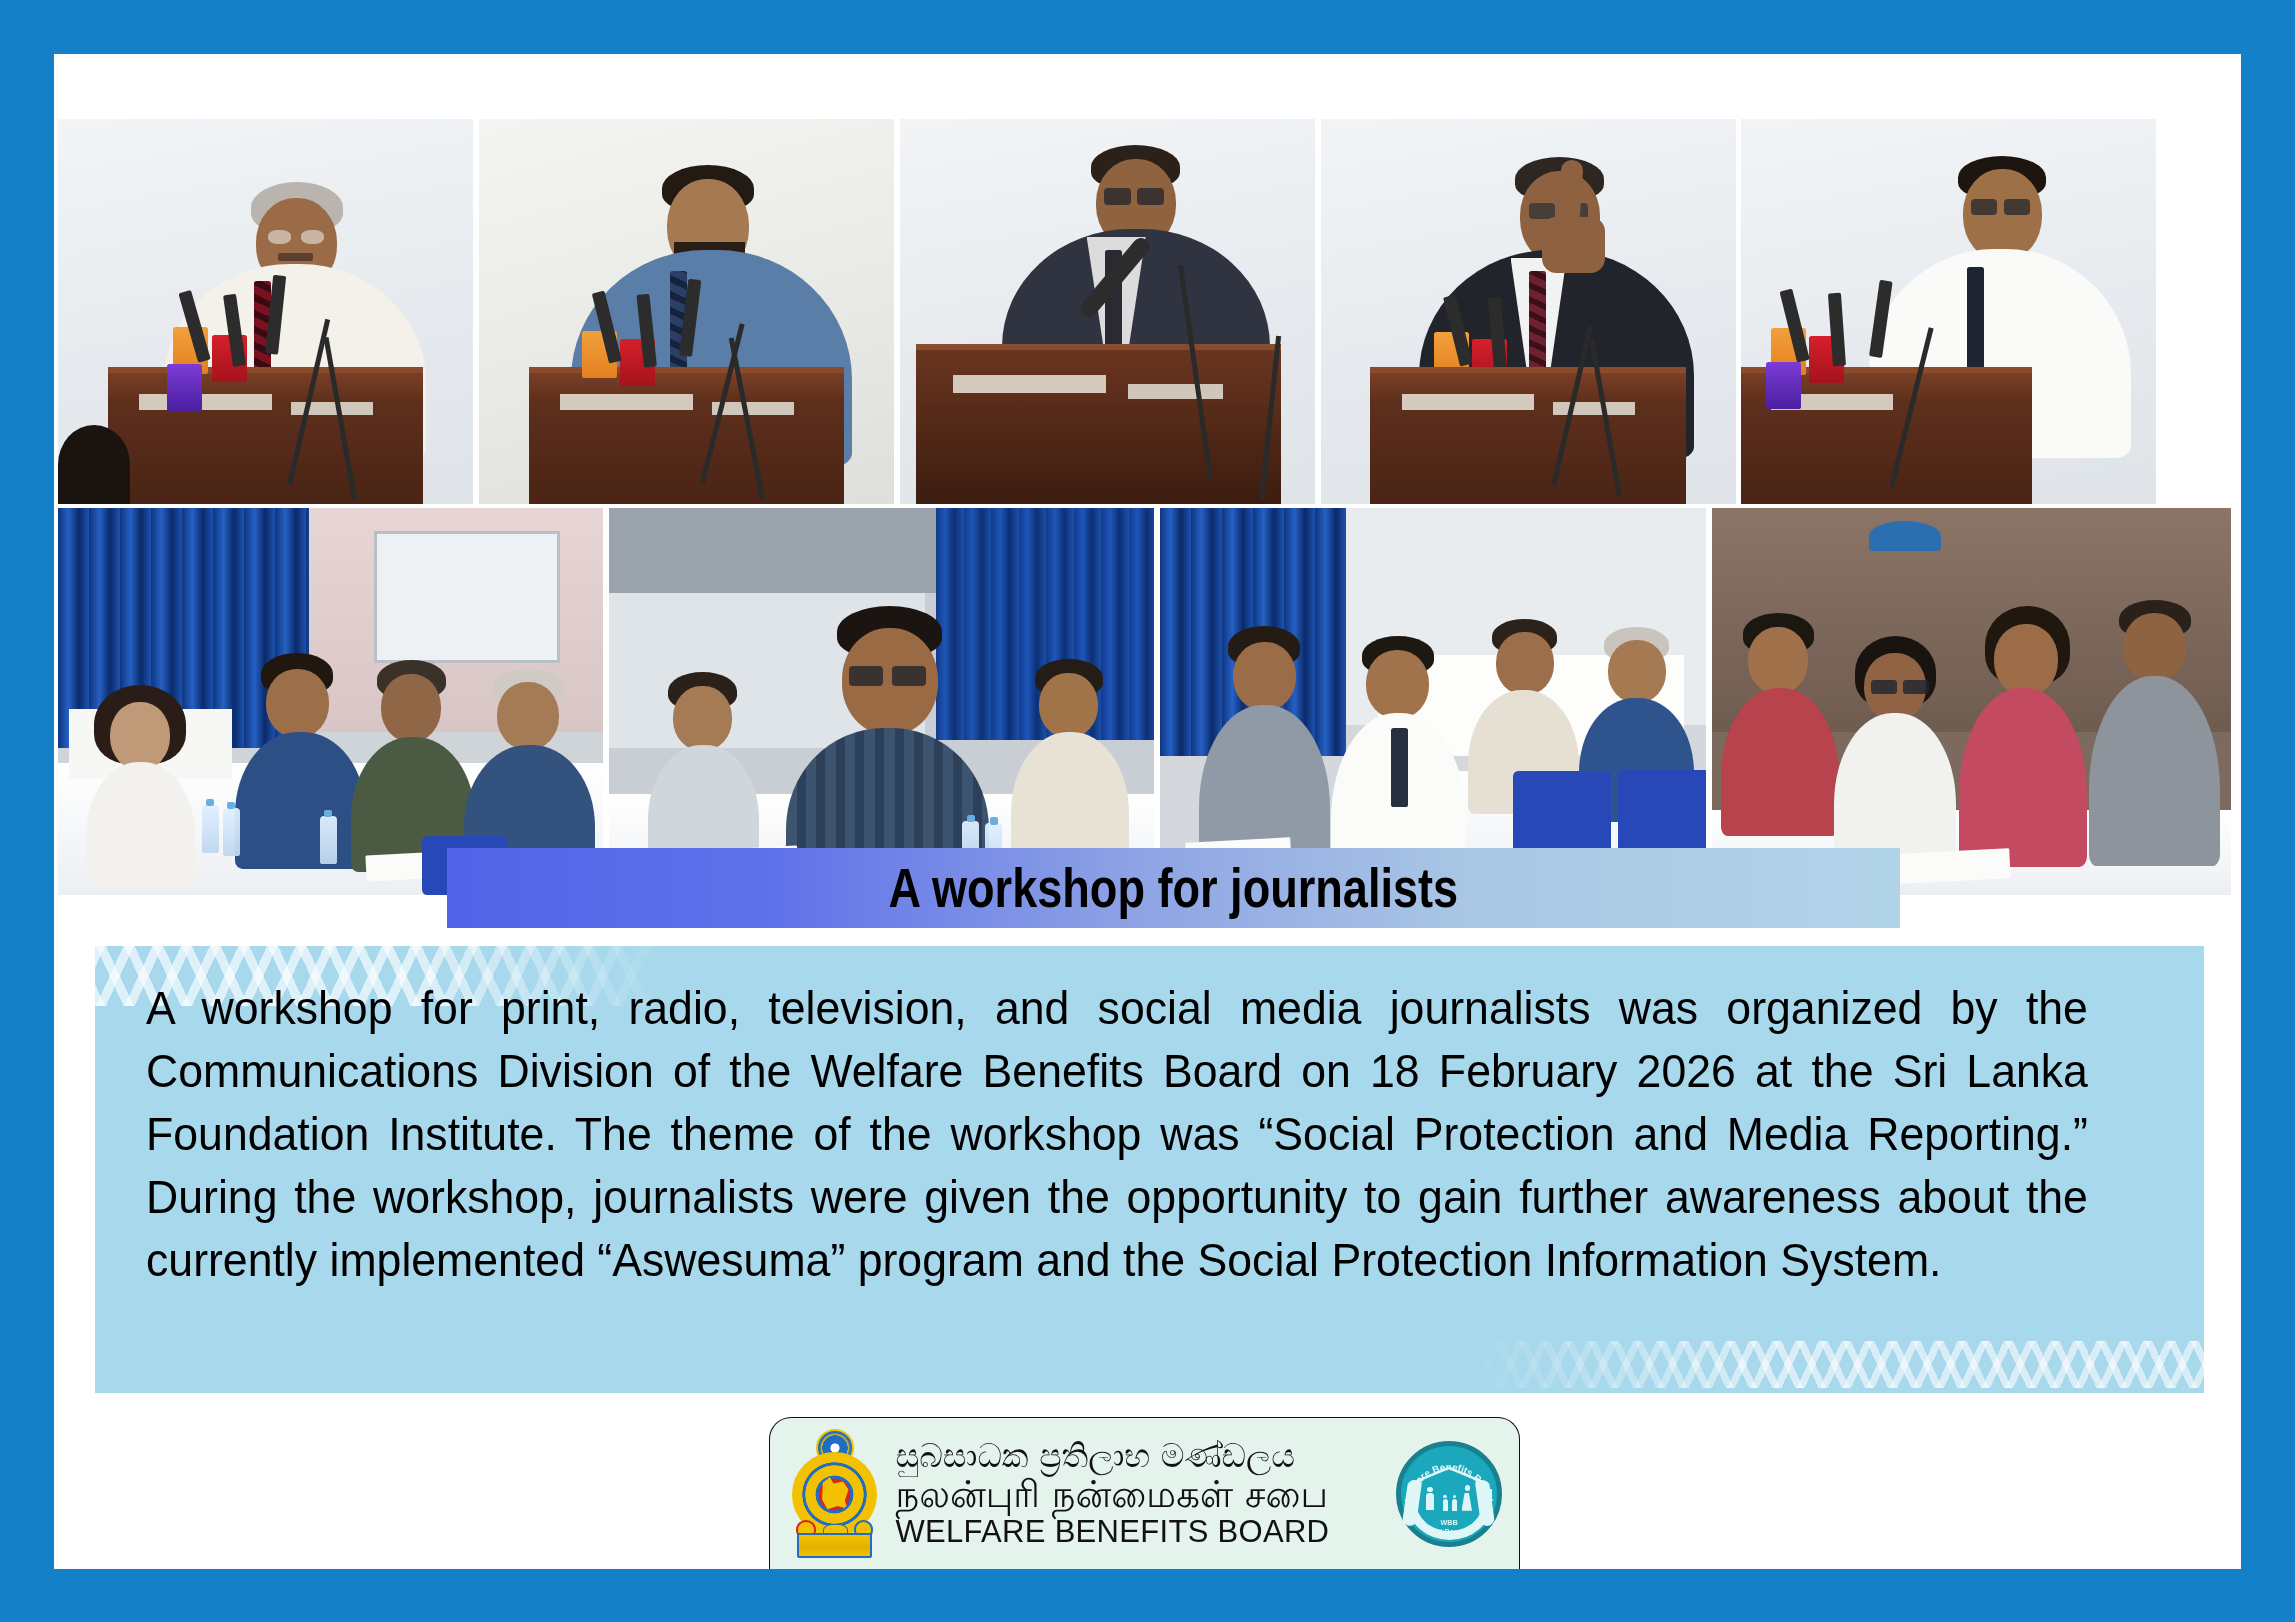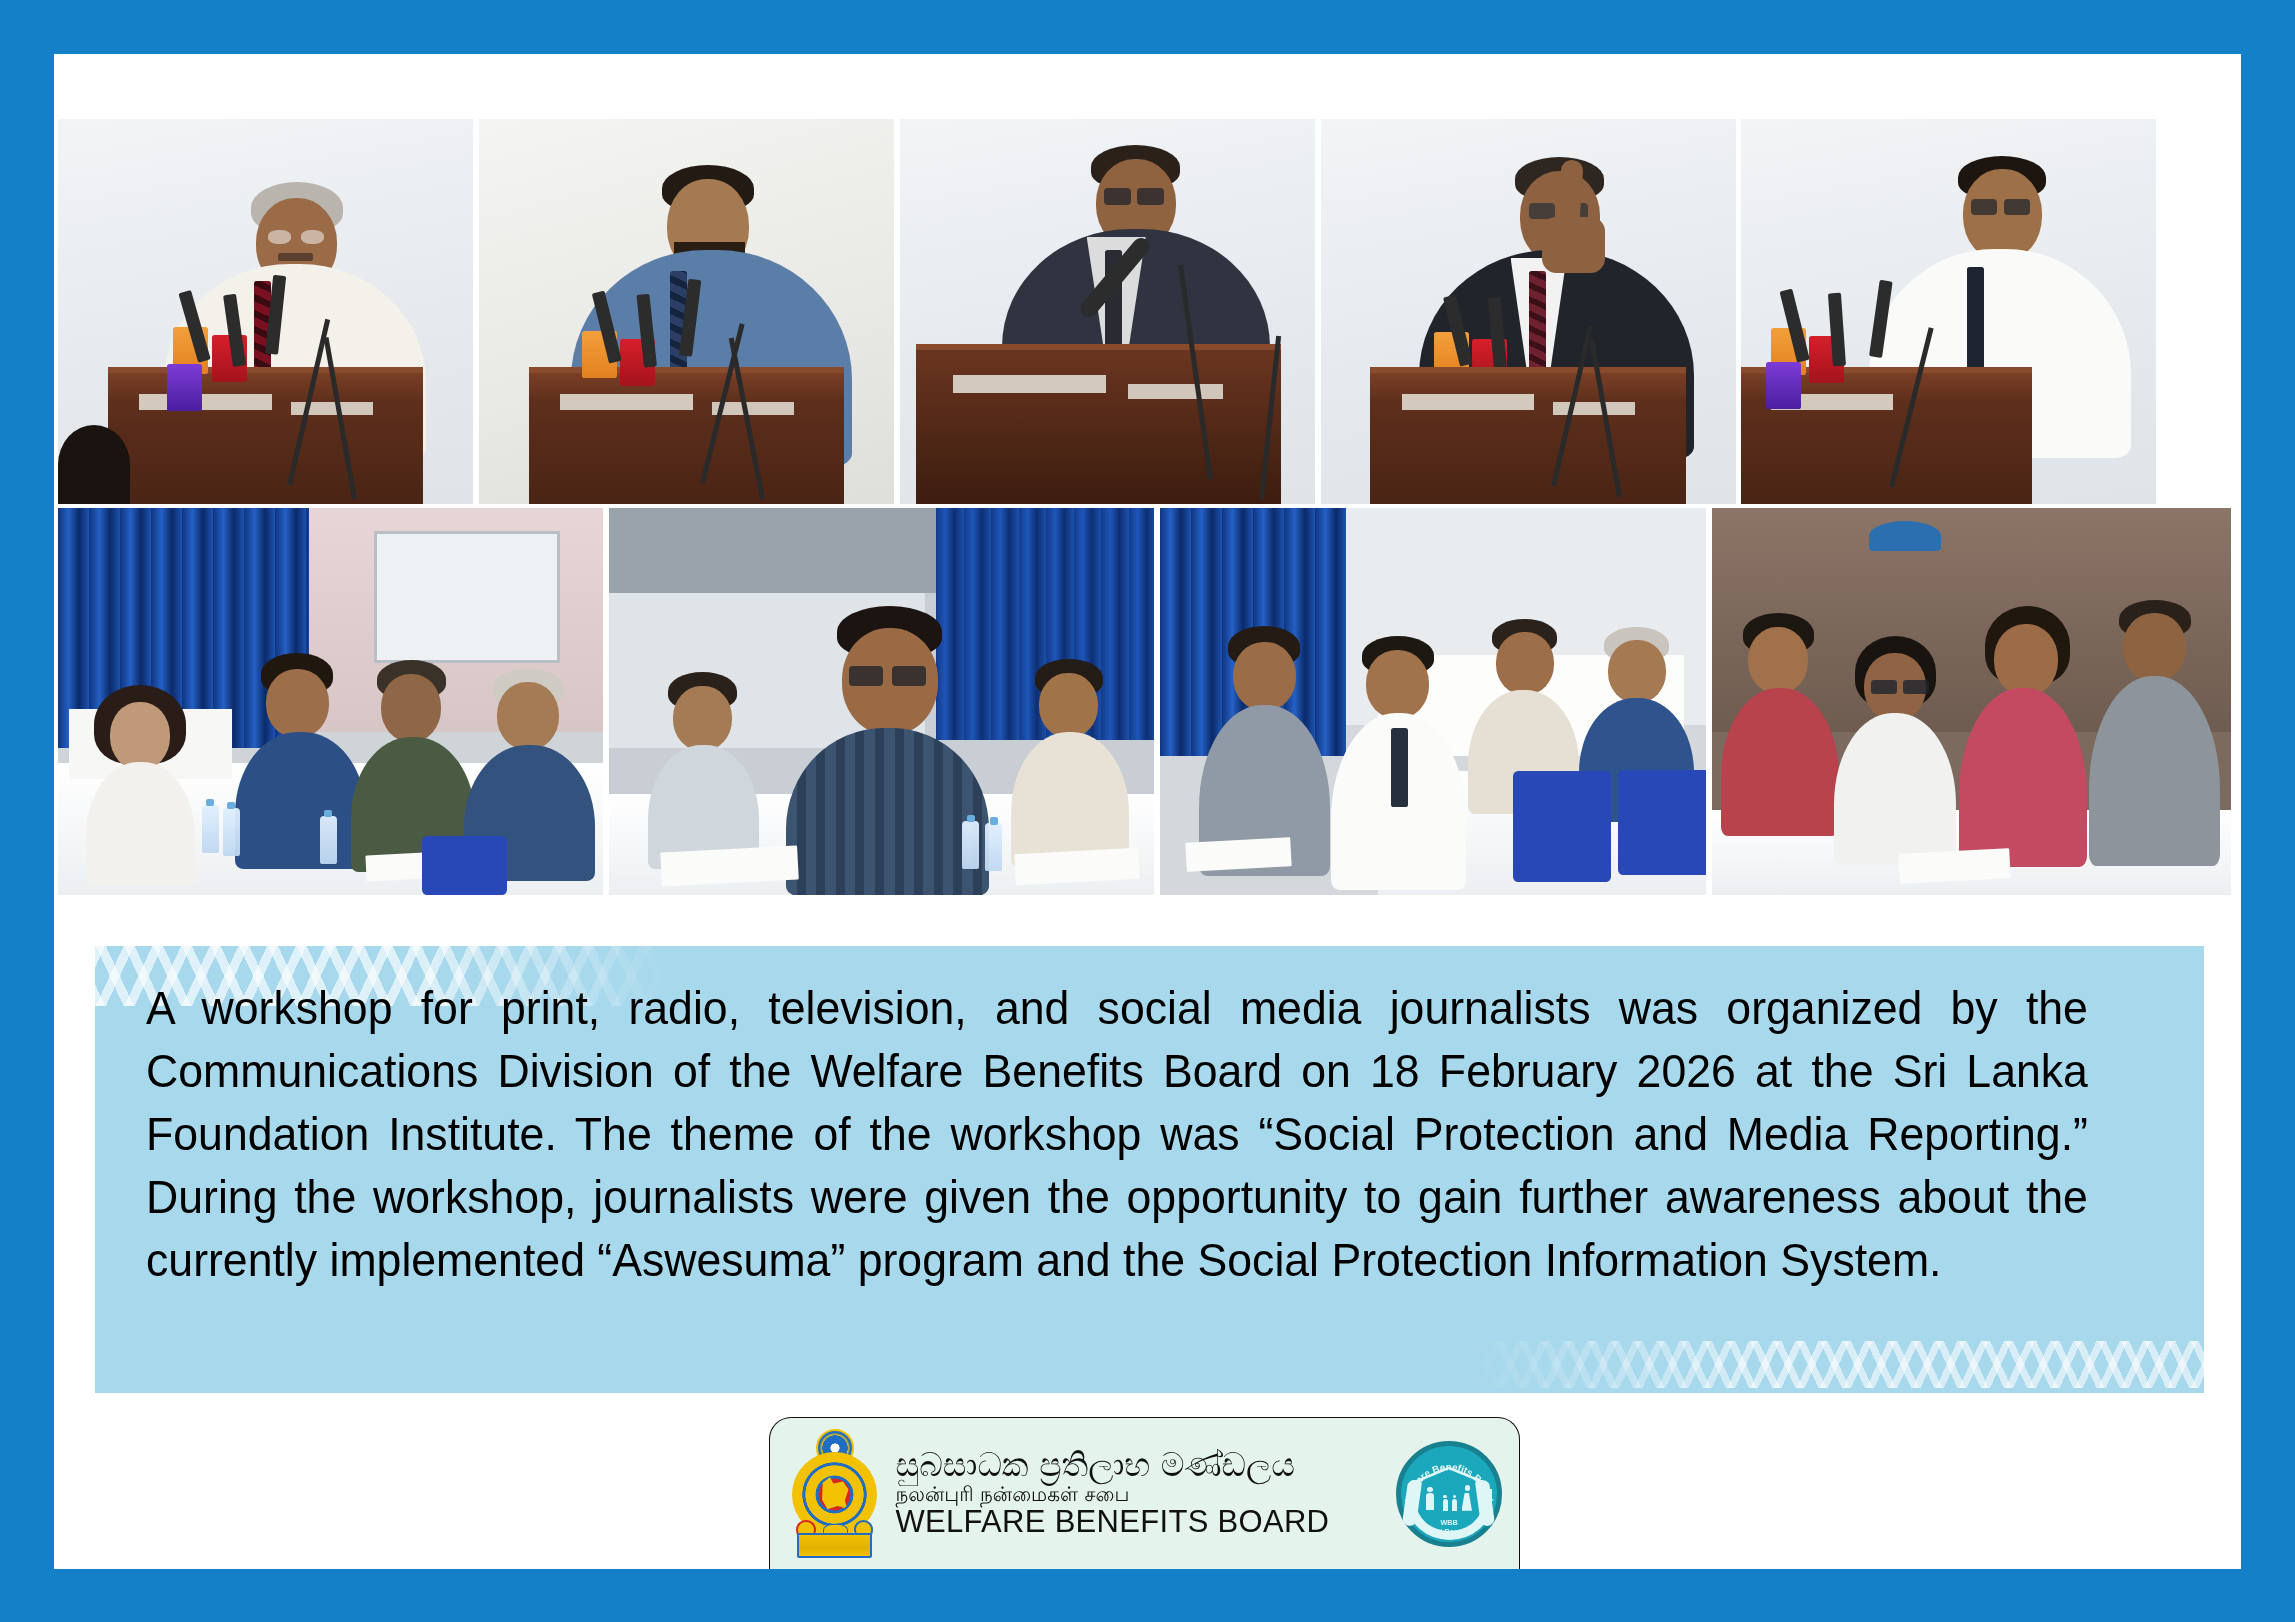--- a/index.html
+++ b/index.html
@@ -165,21 +165,21 @@
      clip-path:polygon(10% 20%,34% 4%,46% 22%,78% 16%,96% 40%,84% 72%,92% 96%,60% 88%,26% 98%,8% 70%);}
   .emblem .base{position:absolute;left:11.8px;top:105px;width:75px;height:25px;
      background:linear-gradient(180deg,#F2C200 0%,#E2B000 60%,#F2C200 100%);
      border:2px solid #1f6ec4;box-sizing:border-box;border-radius:2px;}
   .emblem .pot{position:absolute;left:37px;top:96px;width:25px;height:14.4px;background:#F2C200;border:1.3px solid #1f6ec4;box-sizing:border-box;border-radius:40% 40% 12% 12%;}
   .emblem .sun{position:absolute;left:10.5px;top:92px;width:19.6px;height:19.6px;border-radius:50%;background:#F2C200;border:2px solid #D7261E;box-sizing:border-box;}
   .emblem .moon{position:absolute;left:68px;top:92px;width:19.6px;height:19.6px;border-radius:50%;background:#F2C200;border:2px solid #1f6ec4;box-sizing:border-box;}
 
   .names{flex:1 1 auto;margin-left:11.8px;}
   .names .si{font-size:33px;color:#111;line-height:1.08;white-space:nowrap;font-family:"DejaVu Sans","Liberation Sans",sans-serif;}
-  .names .ta{font-size:20px;color:#111;line-height:1.12;white-space:nowrap;font-family:"DejaVu Sans","Liberation Sans",sans-serif;}
+  .names .ta{font-size:37px;color:#111;line-height:1.12;white-space:nowrap;font-family:"DejaVu Sans","Liberation Sans",sans-serif;}
   .names .en{font-size:31px;color:#111;line-height:1.1;letter-spacing:0.3px;font-family:"Liberation Sans Narrow","Liberation Sans",sans-serif;white-space:nowrap;}
 
   .wbbmark{position:relative;width:106px;height:106px;margin-right:17px;flex:0 0 auto;}
   .wbbmark .disc{position:absolute;inset:0;border-radius:50%;background:#1BA7BC;border:5.9px solid #19808F;box-sizing:border-box;}
   .wbbmark .arctext{position:absolute;inset:0;}
   .wbbmark .roof{position:absolute;left:11.8px;top:26px;width:82px;height:17px;
       background:#DFF6F7;clip-path:polygon(0 100%,50% 0,100% 100%,92% 100%,50% 16%,8% 100%);}
   .wbbmark .fam{position:absolute;left:27.5px;top:41px;width:52px;height:33px;}
   .wbbmark .fam i{position:absolute;display:block;background:#DFF6F7;}
   .wbbmark .hands{position:absolute;left:10.5px;top:48px;width:85px;height:51px;
@@ -437,20 +437,23 @@
           <div class="hair" style="left:30px;top:0;width:72px;height:38px;background:#2a221a;"></div>
           <div class="head" style="left:34px;top:13px;width:63px;height:69px;background:#8e6342;"></div>
           <div class="torso" style="left:0;top:76px;width:131px;height:190px;background:#8e949c;"></div>
         </div>
         <div style="position:absolute;left:157px;top:13px;width:72px;height:30px;background:#2c6fb0;border-radius:50% 50% 8% 8%;"></div>
         <div class="paper" style="left:187px;bottom:14.4px;width:111px;height:30px;"></div>
       </div>
     </div>
   </div>
 
+  <div class="titlebar">
+    <div class="t">A workshop for journalists</div>
+  </div>
 
   <div class="textblock">
     <div class="chev-tl"></div>
     <div class="chev-tl2"></div>
     <div class="chev-br"></div>
     <div class="chev-br2"></div>
     <div class="bodytext">A workshop for print, radio, television, and social media journalists was organized by the Communications Division of the Welfare Benefits Board on 18 February 2026 at the Sri Lanka Foundation Institute. The theme of the workshop was “Social Protection and Media Reporting.” During the workshop, journalists were given the opportunity to gain further awareness about the currently implemented “Aswesuma” program and the Social Protection Information System.</div>
   </div>
 
   <div class="logobox">

